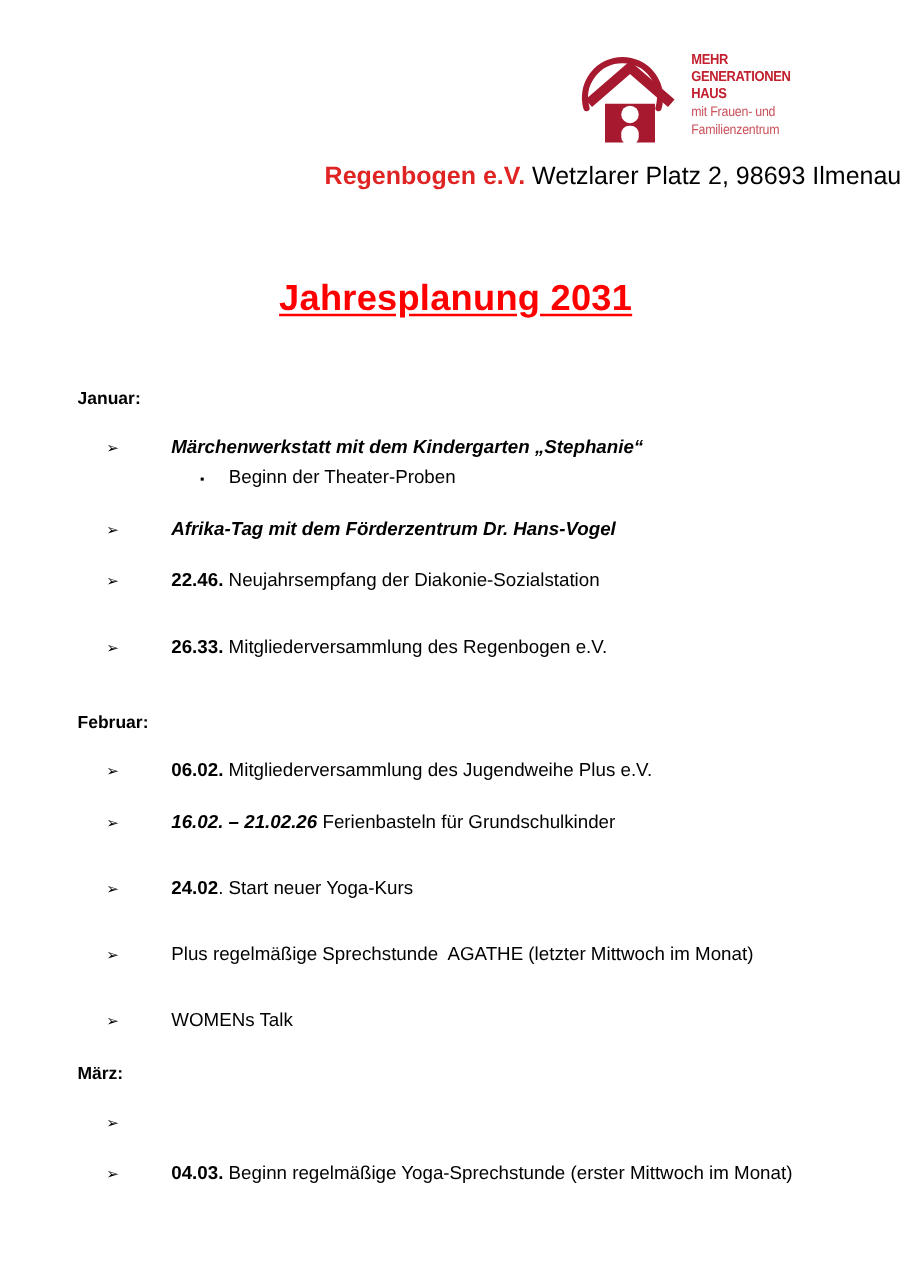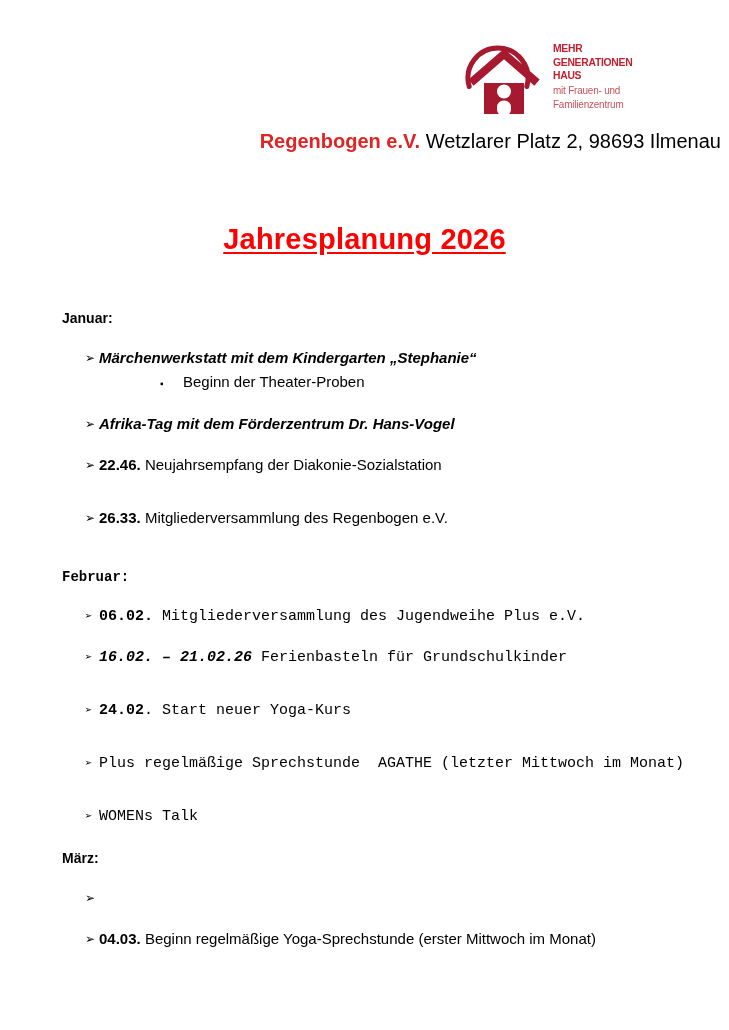--- a/index.html
+++ b/index.html
@@ -33,26 +33,26 @@
     font-size:29px; font-weight:bold;
     color:#ff0000;
     text-decoration:underline;
     text-underline-offset:3px;
     letter-spacing:0.2px;
   }
   
   .sections { padding:54px 30px 0 62px; font-size:15px; }
   .section { margin-top:24px; }
   .section:first-child { margin-top:0; }
-  .section.extra { margin-top:42px;font-family:Liberation Mono, monospace; }
+  .section.extra { margin-top:42px; }
   .section-heading { font-weight:bold; font-size:14px; }
   .item { display:flex; margin-top:23px; padding-left:23px; line-height:17px; }
   .item.extra { margin-top:35px; }
   .arrow { flex:0 0 14px; font-size:12px; padding-top:1px; }
-  .item-text { white-space:pre-wrap; }
+  .item-text { white-space:pre-wrap;margin-left:38px; }
   .b  { font-weight:bold; }
   .bi { font-weight:bold; font-style:italic; }
   .sub-item { display:flex; margin-top:6px; padding-left:98px; line-height:17px; }
   .square { flex:0 0 23px; font-size:10px; padding-top:2px; }
 </style>
 </head>
 <body>
 
 <div class="page">
 
@@ -69,21 +69,21 @@
         <div class="bold-line">MEHR</div>
         <div class="bold-line">GENERATIONEN</div>
         <div class="bold-line">HAUS</div>
         <div class="light-line">mit Frauen- und</div>
         <div class="light-line">Familienzentrum</div>
       </div>
     </div>
     <div class="address"><span class="org">Regenbogen e.V.</span><span> Wetzlarer Platz 2, 98693 Ilmenau</span></div>
   </div>
 
-  <div class="doc-title">Jahresplanung 2026</div>
+  <div class="doc-title">Jahresplanung 2031</div>
 
   <div class="sections">
       <div class="section">
         <div class="section-heading">Januar:</div>
         <div class="item">
           <span class="arrow">➢</span>
           <span class="item-text"><span class="bi">Märchenwerkstatt mit dem Kindergarten „Stephanie“</span></span>
         </div>
         <div class="sub-item">
           <span class="square">▪</span>

